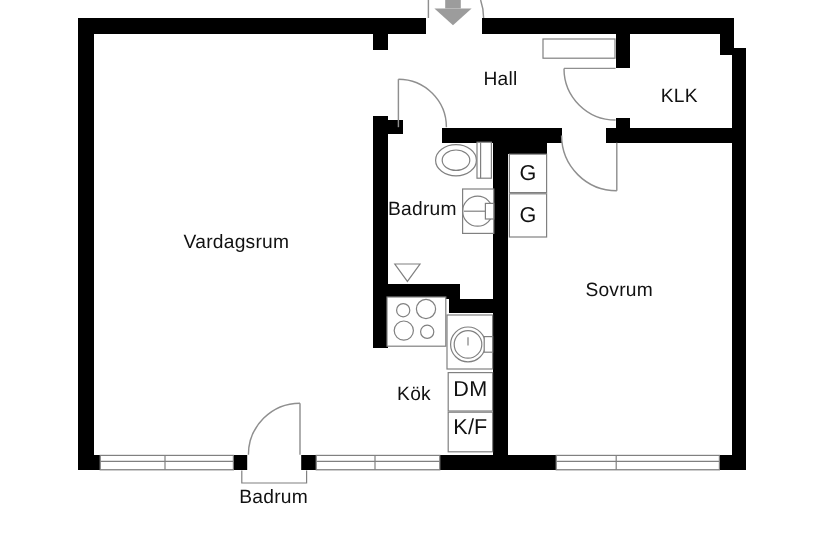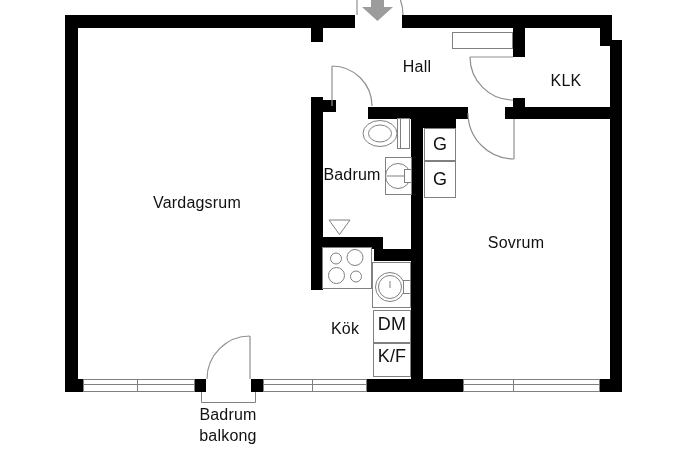--- a/index.html
+++ b/index.html
@@ -153,14 +153,13 @@
   <div class="label" style="left:352px;top:175px">Badrum</div>
   <div class="label" style="left:516px;top:243px">Sovrum</div>
   <div class="label" style="left:345px;top:329px">Kök</div>
 
   <div class="label small" style="left:440px;top:144px">G</div>
   <div class="label small" style="left:440px;top:179px">G</div>
   <div class="label small" style="left:392px;top:324px">DM</div>
   <div class="label small" style="left:392px;top:356px">K/F</div>
 
   <div class="label" style="left:228px;top:415px">Badrum</div>
-  <div class="label" style="left:228px;top:436px">balkong</div>
 </div>
 
 </body></html>

